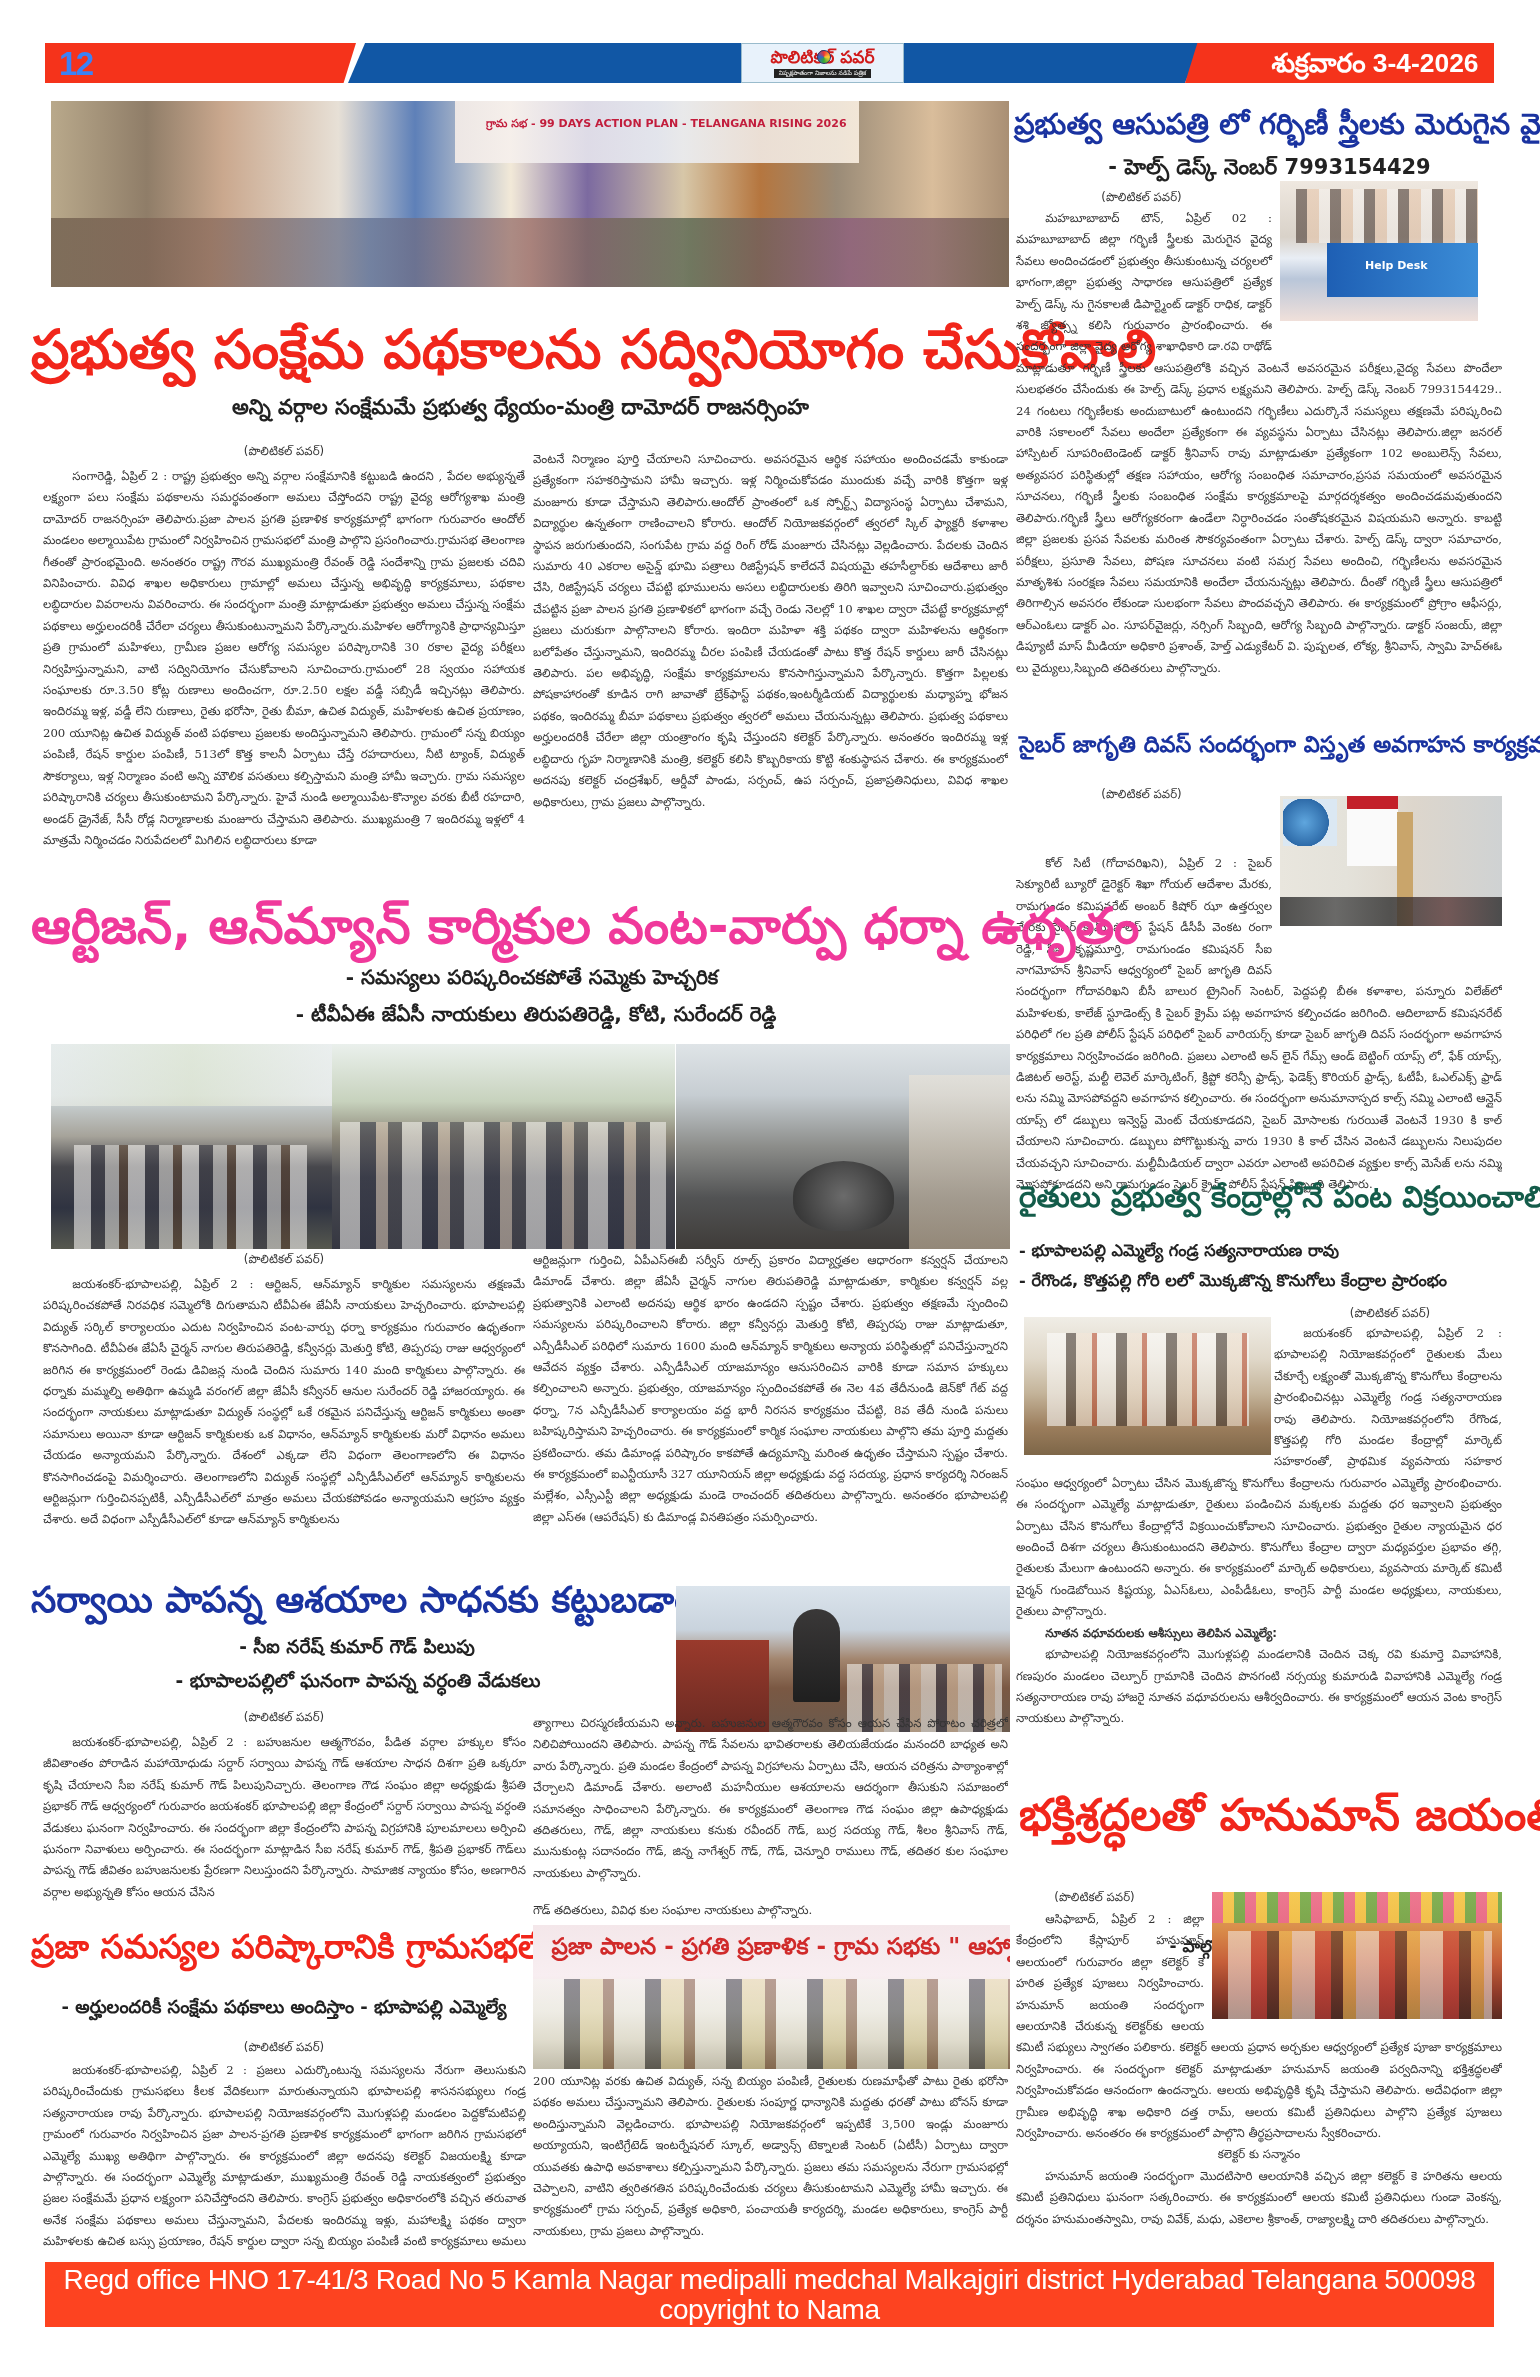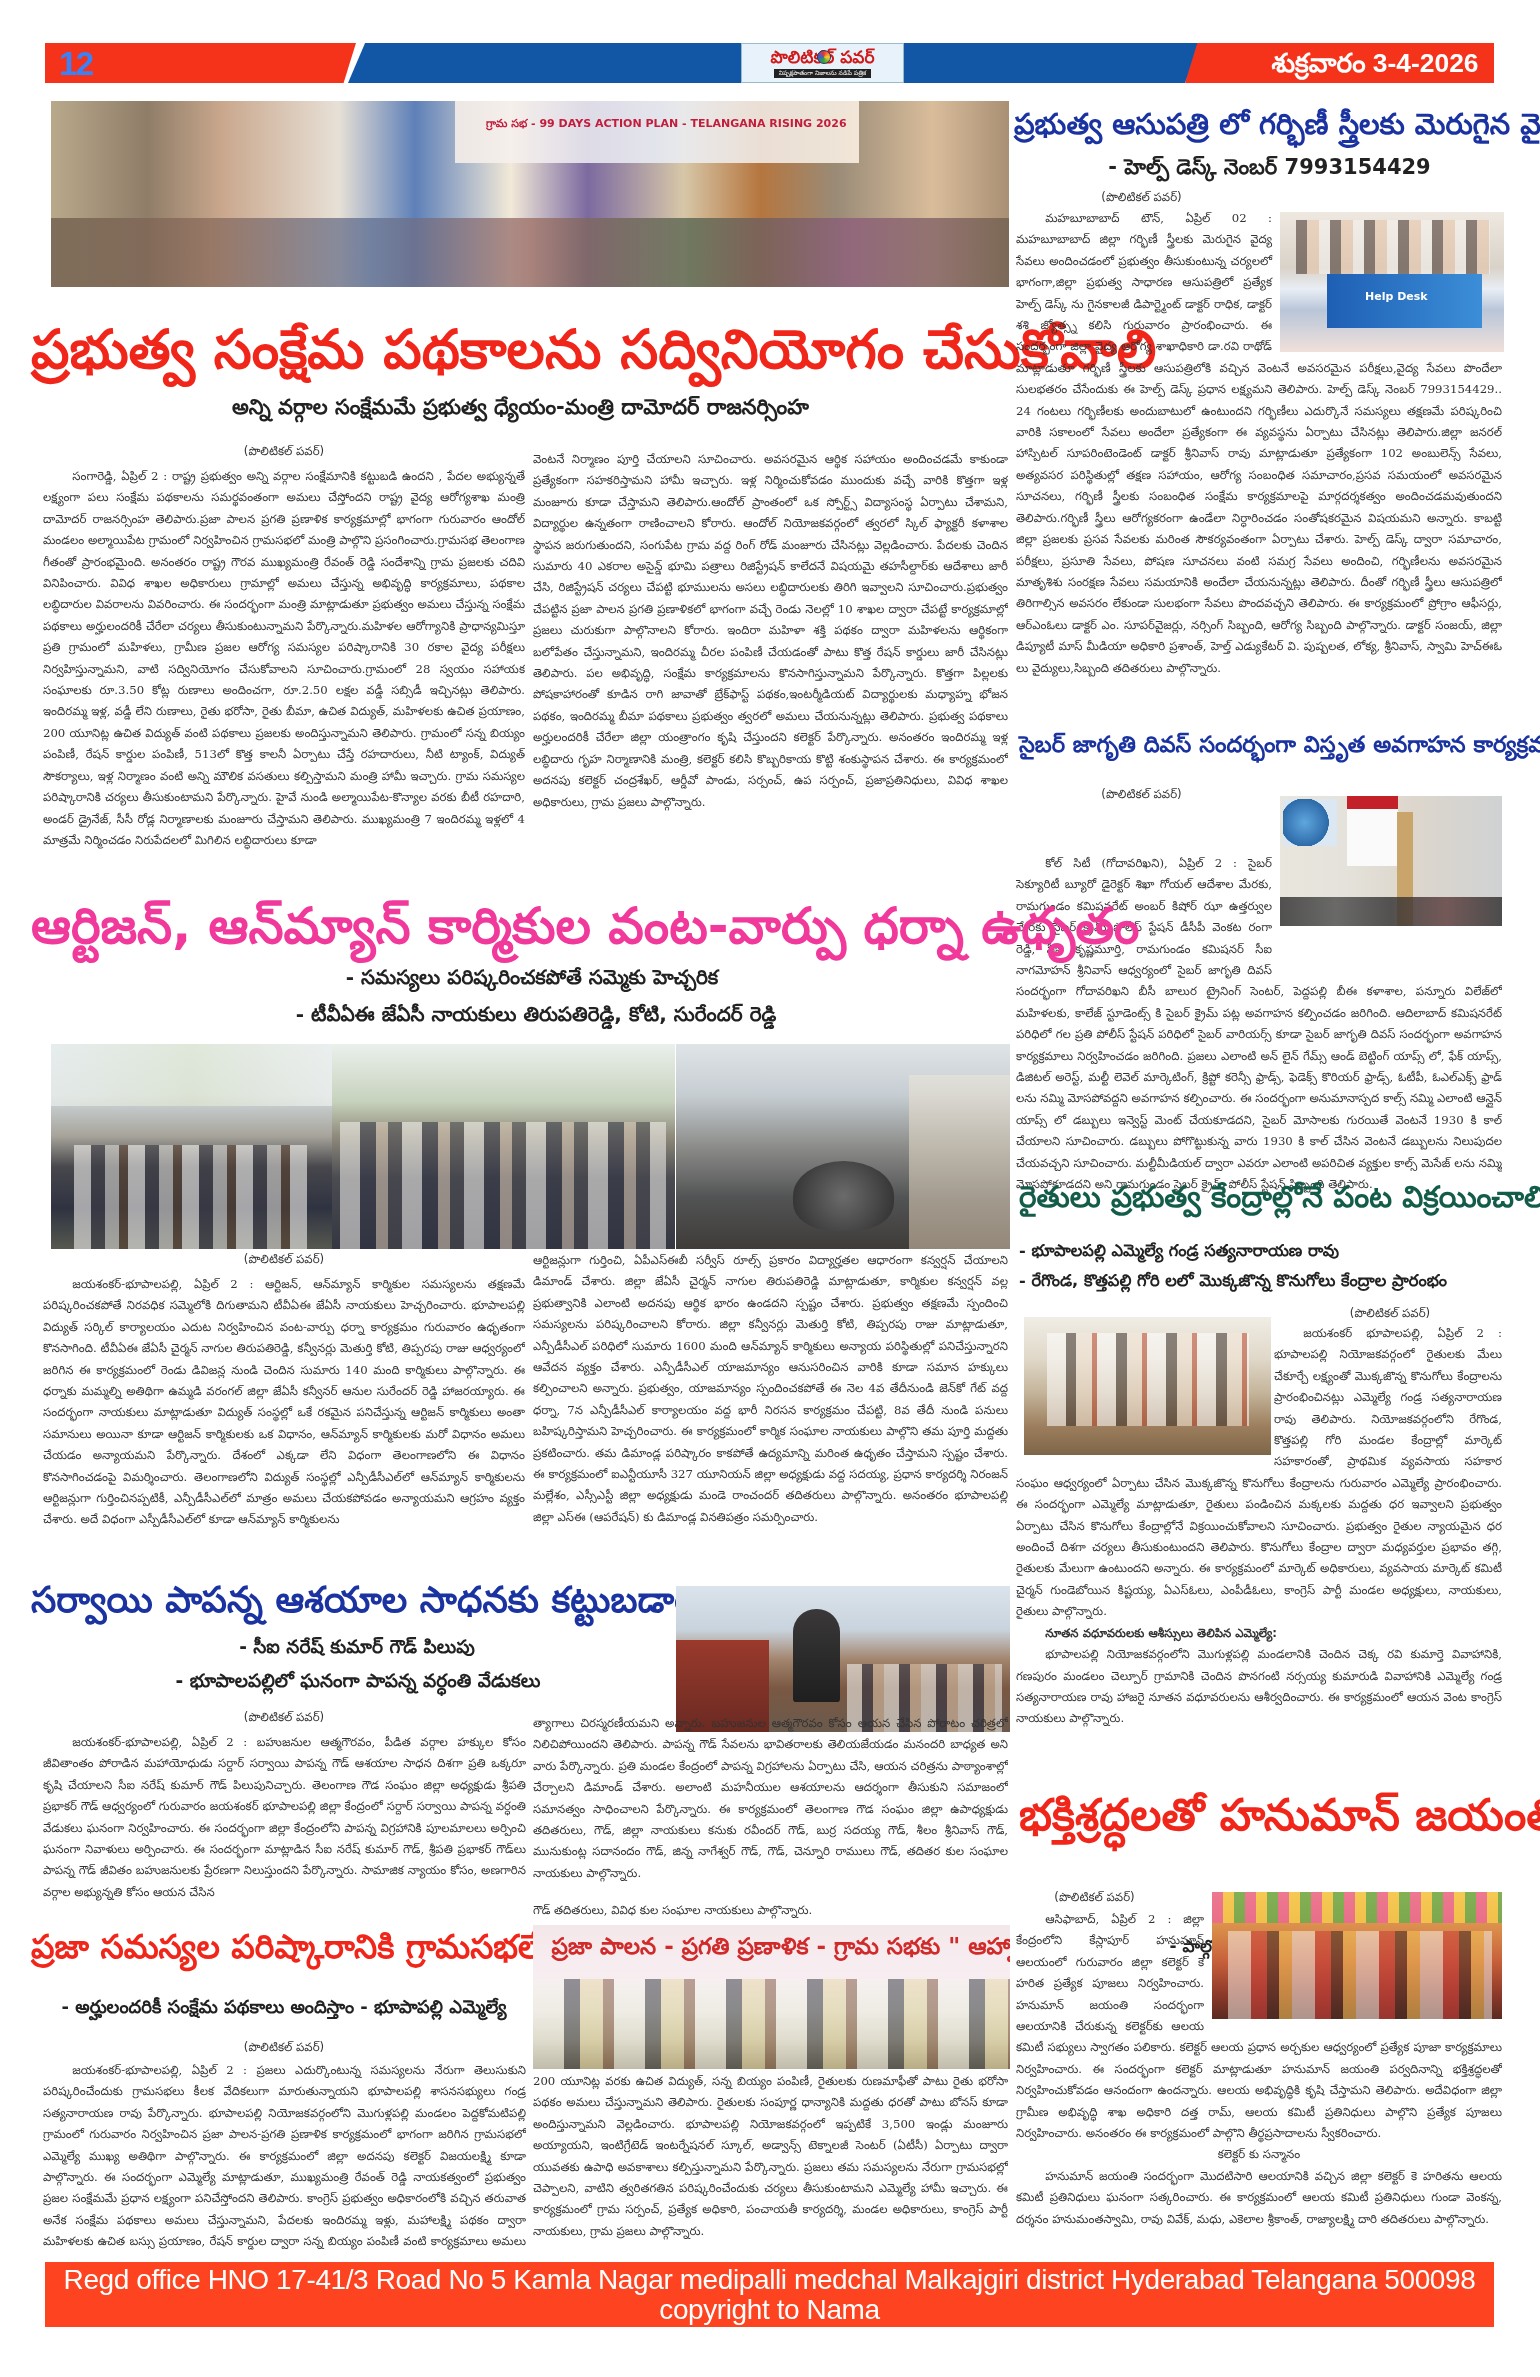--- a/index.html
+++ b/index.html
@@ -78,21 +78,21 @@
 <div class="body-text" style="left:43px;top:466px;width:482px;height:429px;">
   <p>సంగారెడ్డి, ఏప్రిల్ 2 : రాష్ట్ర ప్రభుత్వం అన్ని వర్గాల సంక్షేమానికి కట్టుబడి ఉందని , పేదల అభ్యున్నతే లక్ష్యంగా పలు సంక్షేమ పథకాలను సమర్థవంతంగా అమలు చేస్తోందని రాష్ట్ర వైద్య ఆరోగ్యశాఖ మంత్రి దామోదర్ రాజనర్సింహ తెలిపారు.ప్రజా పాలన ప్రగతి ప్రణాళిక కార్యక్రమాల్లో భాగంగా గురువారం ఆందోల్ మండలం అల్మాయిపేట గ్రామంలో నిర్వహించిన గ్రామసభలో మంత్రి పాల్గొని ప్రసంగించారు.గ్రామసభ తెలంగాణ గీతంతో ప్రారంభమైంది. అనంతరం రాష్ట్ర గౌరవ ముఖ్యమంత్రి రేవంత్ రెడ్డి సందేశాన్ని గ్రామ ప్రజలకు చదివి వినిపించారు. వివిధ శాఖల అధికారులు గ్రామాల్లో అమలు చేస్తున్న అభివృద్ధి కార్యక్రమాలు, పథకాల లబ్ధిదారుల వివరాలను వివరించారు. ఈ సందర్భంగా మంత్రి మాట్లాడుతూ ప్రభుత్వం అమలు చేస్తున్న సంక్షేమ పథకాలు అర్హులందరికీ చేరేలా చర్యలు తీసుకుంటున్నామని పేర్కొన్నారు.మహిళల ఆరోగ్యానికి ప్రాధాన్యమిస్తూ ప్రతి గ్రామంలో మహిళలు, గ్రామీణ ప్రజల ఆరోగ్య సమస్యల పరిష్కారానికి 30 రకాల వైద్య పరీక్షలు నిర్వహిస్తున్నామని, వాటి సద్వినియోగం చేసుకోవాలని సూచించారు.గ్రామంలో 28 స్వయం సహాయక సంఘాలకు రూ.3.50 కోట్ల రుణాలు అందించగా, రూ.2.50 లక్షల వడ్డీ సబ్సిడీ ఇచ్చినట్లు తెలిపారు. ఇందిరమ్మ ఇళ్ల, వడ్డీ లేని రుణాలు, రైతు భరోసా, రైతు బీమా, ఉచిత విద్యుత్, మహిళలకు ఉచిత ప్రయాణం, 200 యూనిట్ల ఉచిత విద్యుత్ వంటి పథకాలు ప్రజలకు అందిస్తున్నామని తెలిపారు. గ్రామంలో సన్న బియ్యం పంపిణీ, రేషన్ కార్డుల పంపిణీ, 513లో కొత్త కాలనీ ఏర్పాటు చేస్తే రహదారులు, నీటి ట్యాంక్, విద్యుత్ సౌకర్యాలు, ఇళ్ల నిర్మాణం వంటి అన్ని మౌలిక వసతులు కల్పిస్తామని మంత్రి హామీ ఇచ్చారు. గ్రామ సమస్యల పరిష్కారానికి చర్యలు తీసుకుంటామని పేర్కొన్నారు. హైవే నుండి అల్మాయిపేట-కొన్యాల వరకు బీటీ రహదారి, అండర్ డ్రైనేజ్, సీసీ రోడ్ల నిర్మాణాలకు మంజూరు చేస్తామని తెలిపారు. ముఖ్యమంత్రి 7 ఇందిరమ్మ ఇళ్లలో 4 మాత్రమే నిర్మించడం నిరుపేదలలో మిగిలిన లబ్ధిదారులు కూడా</p>
 </div>
 <div class="body-text" style="left:533px;top:449px;width:475px;height:446px;">
   <p style="text-indent:0">వెంటనే నిర్మాణం పూర్తి చేయాలని సూచించారు. అవసరమైన ఆర్థిక సహాయం అందించడమే కాకుండా ప్రత్యేకంగా సహకరిస్తామని హామీ ఇచ్చారు. ఇళ్ల నిర్మించుకోవడం ముందుకు వచ్చే వారికి కొత్తగా ఇళ్ల మంజూరు కూడా చేస్తామని తెలిపారు.ఆందోల్ ప్రాంతంలో ఒక స్పోర్ట్స్ విద్యాసంస్థ ఏర్పాటు చేశామని, విద్యార్థుల ఉన్నతంగా రాణించాలని కోరారు. ఆందోల్ నియోజకవర్గంలో త్వరలో స్కిల్ ఫ్యాక్టరీ కళాశాల స్థాపన జరుగుతుందని, సంగుపేట గ్రామ వద్ద రింగ్ రోడ్ మంజూరు చేసినట్లు వెల్లడించారు. పేదలకు చెందిన సుమారు 40 ఎకరాల అసైన్డ్ భూమి పత్రాలు రిజిస్ట్రేషన్ కాలేదనే విషయమై తహసీల్దార్‌కు ఆదేశాలు జారీ చేసి, రిజిస్ట్రేషన్ చర్యలు చేపట్టి భూములను అసలు లబ్ధిదారులకు తిరిగి ఇవ్వాలని సూచించారు.ప్రభుత్వం చేపట్టిన ప్రజా పాలన ప్రగతి ప్రణాళికలో భాగంగా వచ్చే రెండు నెలల్లో 10 శాఖల ద్వారా చేపట్టే కార్యక్రమాల్లో ప్రజలు చురుకుగా పాల్గొనాలని కోరారు. ఇందిరా మహిళా శక్తి పథకం ద్వారా మహిళలను ఆర్థికంగా బలోపేతం చేస్తున్నామని, ఇందిరమ్మ చీరల పంపిణీ చేయడంతో పాటు కొత్త రేషన్ కార్డులు జారీ చేసినట్లు తెలిపారు. పల అభివృద్ధి, సంక్షేమ కార్యక్రమాలను కొనసాగిస్తున్నామని పేర్కొన్నారు. కొత్తగా పిల్లలకు పోషకాహారంతో కూడిన రాగి జావాతో బ్రేక్‌ఫాస్ట్ పథకం,ఇంటర్మీడియట్ విద్యార్థులకు మధ్యాహ్న భోజన పథకం, ఇందిరమ్మ బీమా పథకాలు ప్రభుత్వం త్వరలో అమలు చేయనున్నట్లు తెలిపారు. ప్రభుత్వ పథకాలు అర్హులందరికీ చేరేలా జిల్లా యంత్రాంగం కృషి చేస్తుందని కలెక్టర్ పేర్కొన్నారు. అనంతరం ఇందిరమ్మ ఇళ్ల లబ్ధిదారు గృహ నిర్మాణానికి మంత్రి, కలెక్టర్ కలిసి కొబ్బరికాయ కొట్టి శంకుస్థాపన చేశారు. ఈ కార్యక్రమంలో అదనపు కలెక్టర్ చంద్రశేఖర్, ఆర్డీవో పాండు, సర్పంచ్, ఉప సర్పంచ్, ప్రజాప్రతినిధులు, వివిధ శాఖల అధికారులు, గ్రామ ప్రజలు పాల్గొన్నారు.</p>
 </div>
 
 <div class="headline blue" style="left:1014px;top:109px;width:513px;font-size:29px;text-align:left;">ప్రభుత్వ ఆసుపత్రి లో గర్భిణీ స్త్రీలకు మెరుగైన వైద్య సేవలు</div>
 <div class="subhead" style="left:1087px;top:155px;width:365px;font-size:21px;">- హెల్ప్ డెస్క్ నెంబర్ 7993154429</div>
 <div class="credit" style="left:1017px;top:190px;width:249px;">(పొలిటికల్ పవర్)</div>
-<div class="photo" style="left:1280px;top:212px;width:224px;height:140px;">
+<div class="photo" style="left:1280px;top:181px;width:198px;height:140px;">
   <div class="photo-fill" style="background:linear-gradient(180deg,#efe8e0 0%,#d9d2c9 40%,#e9eef5 55%,#b9c6d9 70%,#f0e0da 100%);"></div>
   <div style="position:absolute;left:47px;top:62px;width:155px;height:54px;background:linear-gradient(90deg,#1e5fb4,#3c8ed8);"></div>
   <span style="position:absolute;left:85px;top:78px;font-size:11px;color:#fff;font-weight:bold;">Help Desk</span>
   <div style="position:absolute;left:15.5px;top:7.8px;width:194px;height:54px;background:repeating-linear-gradient(90deg,#3b2a22 0 11px,#e6c3a6 11px 23px,#f6f2ee 23px 34px);opacity:0.55;"></div>
 </div>
 <div class="body-text" style="left:1016px;top:208px;width:486px;height:500px;shape-outside:none;">
   <div style="float:right;width:230px;height:140px;"></div>
   <p>మహబూబాబాద్ టౌన్, ఏప్రిల్ 02 : మహబూబాబాద్ జిల్లా గర్భిణీ స్త్రీలకు మెరుగైన వైద్య సేవలు అందించడంలో ప్రభుత్వం తీసుకుంటున్న చర్యలలో భాగంగా,జిల్లా ప్రభుత్వ సాధారణ ఆసుపత్రిలో ప్రత్యేక హెల్ప్ డెస్క్ ను గైనకాలజీ డిపార్ట్మెంట్ డాక్టర్ రాధిక, డాక్టర్ శశి జ్యోత్స్న కలిసి గురువారం ప్రారంభించారు. ఈ సందర్భంగా జిల్లా వైద్య ఆరోగ్య శాఖాధికారి డా.రవి రాథోడ్ మాట్లాడుతూ గర్భిణీ స్త్రీలకు ఆసుపత్రిలోకి వచ్చిన వెంటనే అవసరమైన పరీక్షలు,వైద్య సేవలు పొందేలా సులభతరం చేసేందుకు ఈ హెల్ప్ డెస్క్ ప్రధాన లక్ష్యమని తెలిపారు. హెల్ప్ డెస్క్ నెంబర్ 7993154429.. 24 గంటలు గర్భిణీలకు అందుబాటులో ఉంటుందని గర్భిణీలు ఎదుర్కొనే సమస్యలు తక్షణమే పరిష్కరించి వారికి సకాలంలో సేవలు అందేలా ప్రత్యేకంగా ఈ వ్యవస్థను ఏర్పాటు చేసినట్లు తెలిపారు.జిల్లా జనరల్ హాస్పిటల్ సూపరింటెండెంట్ డాక్టర్ శ్రీనివాస్ రావు మాట్లాడుతూ ప్రత్యేకంగా 102 అంబులెన్స్ సేవలు, అత్యవసర పరిస్థితుల్లో తక్షణ సహాయం, ఆరోగ్య సంబంధిత సమాచారం,ప్రసవ సమయంలో అవసరమైన సూచనలు, గర్భిణీ స్త్రీలకు సంబంధిత సంక్షేమ కార్యక్రమాలపై మార్గదర్శకత్వం అందించడమవుతుందని తెలిపారు.గర్భిణీ స్త్రీలు ఆరోగ్యకరంగా ఉండేలా నిర్ధారించడం సంతోషకరమైన విషయమని అన్నారు. కాబట్టి జిల్లా ప్రజలకు ప్రసవ సేవలకు మరింత సౌకర్యవంతంగా ఏర్పాటు చేశారు. హెల్ప్ డెస్క్ ద్వారా సమాచారం, పరీక్షలు, ప్రసూతి సేవలు, పోషణ సూచనలు వంటి సమగ్ర సేవలు అందించి, గర్భిణీలను అవసరమైన మాతృశిశు సంరక్షణ సేవలు సమయానికి అందేలా చేయనున్నట్లు తెలిపారు. దీంతో గర్భిణీ స్త్రీలు ఆసుపత్రిలో తిరిగాల్సిన అవసరం లేకుండా సులభంగా సేవలు పొందవచ్చని తెలిపారు. ఈ కార్యక్రమంలో ప్రోగ్రాం ఆఫీసర్లు, ఆర్ఎంఓలు డాక్టర్ ఎం. సూపర్‌వైజర్లు, నర్సింగ్ సిబ్బంది, ఆరోగ్య సిబ్బంది పాల్గొన్నారు. డాక్టర్ సంజయ్, జిల్లా డిప్యూటీ మాస్ మీడియా అధికారి ప్రశాంత్, హెల్త్ ఎడ్యుకేటర్ వి. పుష్పలత, లోక్య, శ్రీనివాస్, స్వామి హెచ్ఈఓ లు వైద్యులు,సిబ్బంది తదితరులు పాల్గొన్నారు.</p>
 </div>
 

